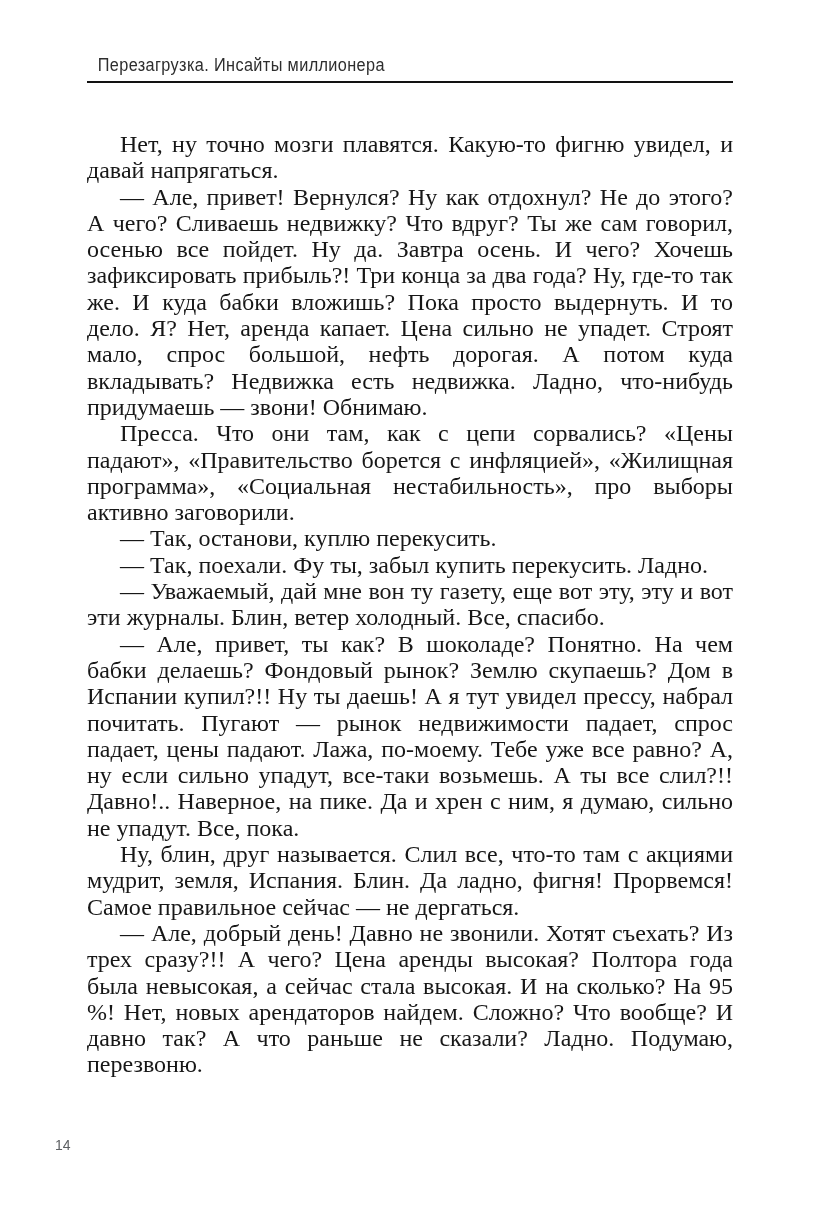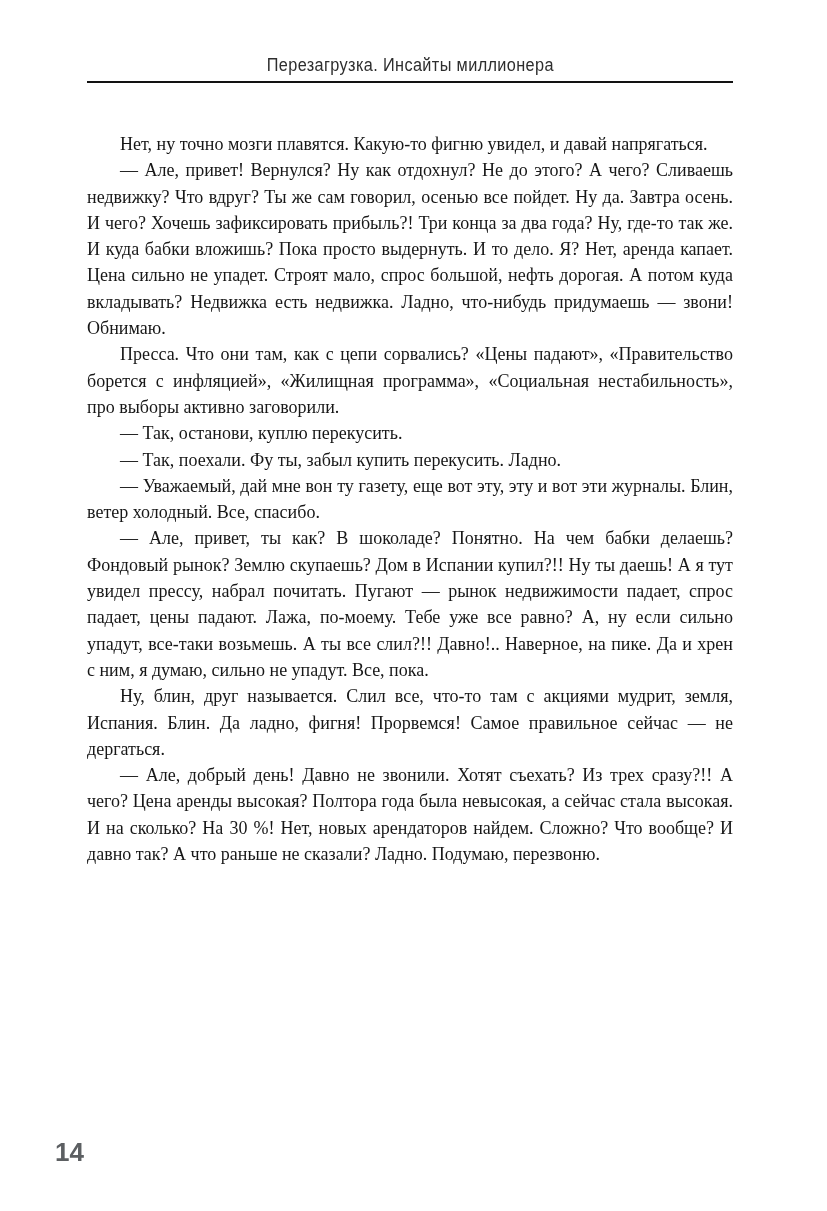--- a/index.html
+++ b/index.html
@@ -16,21 +16,21 @@
   .page {
     position: absolute;
     inset: 0;
     background: #ffffff;
   }
   .running-head {
     position: absolute;
     top: 55px;
     left: 87px;
     width: 646px;
-    text-align: center;
+    text-align: left;
   }
   .running-head-title {
     display: inline-block;
     font-family: "Liberation Sans", sans-serif;
     font-size: 17.5px;
     font-weight: 400;
     color: #2e2e2e;
     letter-spacing: 0.4px;
     transform: scaleX(0.93);
     transform-origin: center;
@@ -43,37 +43,37 @@
     width: 646px;
     height: 0;
     border-top: 2.5px solid #121212;
   }
   .text-block {
     position: absolute;
     top: 131px;
     left: 87px;
     width: 646px;
     font-family: "Liberation Serif", "DejaVu Serif", serif;
-    font-size: 18px;
+    font-size: 24px;
     line-height: 26.3px;
     color: #171717;
     text-align: justify;
   }
   .text-block p {
     margin: 0;
     padding: 0;
     text-indent: 33px;
   }
   .page-number {
     position: absolute;
     left: 55px;
     top: 1137px;
     font-family: "Liberation Sans", "DejaVu Sans", sans-serif;
-    font-size: 26px;
-    font-weight: 700;
+    font-size: 14px;
+    font-weight: 400;
     color: #5c5f62;
   }
 </style>
 </head>
 <body>
 
 <div class="page">
 
   <div class="running-head">
     <span class="running-head-title">Перезагрузка. Инсайты миллионера</span>
@@ -83,18 +83,18 @@
 
   <div class="text-block">
     <p>Нет, ну точно мозги плавятся. Какую-то фигню увидел, и давай напрягаться.</p>
     <p>— Але, привет! Вернулся? Ну как отдохнул? Не до этого? А чего? Сливаешь недвижку? Что вдруг? Ты же сам говорил, осенью все пойдет. Ну да. Завтра осень. И чего? Хочешь зафиксировать прибыль?! Три конца за два года? Ну, где-то так же. И куда бабки вложишь? Пока просто выдернуть. И то дело. Я? Нет, аренда капает. Цена сильно не упадет. Строят мало, спрос большой, нефть дорогая. А потом куда вкладывать? Недвижка есть недвижка. Ладно, что-нибудь придумаешь — звони! Обнимаю.</p>
     <p>Пресса. Что они там, как с цепи сорвались? «Цены падают», «Правительство борется с инфляцией», «Жилищная программа», «Социальная нестабильность», про выборы активно заговорили.</p>
     <p>— Так, останови, куплю перекусить.</p>
     <p>— Так, поехали. Фу ты, забыл купить перекусить. Ладно.</p>
     <p>— Уважаемый, дай мне вон ту газету, еще вот эту, эту и вот эти журналы. Блин, ветер холодный. Все, спасибо.</p>
     <p>— Але, привет, ты как? В шоколаде? Понятно. На чем бабки делаешь? Фондовый рынок? Землю скупаешь? Дом в Испании купил?!! Ну ты даешь! А я тут увидел прессу, набрал почитать. Пугают — рынок недвижимости падает, спрос падает, цены падают. Лажа, по-моему. Тебе уже все равно? А, ну если сильно упадут, все-таки возьмешь. А ты все слил?!! Давно!.. Наверное, на пике. Да и хрен с ним, я думаю, сильно не упадут. Все, пока.</p>
     <p>Ну, блин, друг называется. Слил все, что-то там с акциями мудрит, земля, Испания. Блин. Да ладно, фигня! Прорвемся! Самое правильное сейчас — не дергаться.</p>
-    <p>— Але, добрый день! Давно не звонили. Хотят съехать? Из трех сразу?!! А чего? Цена аренды высокая? Полтора года была невысокая, а сейчас стала высокая. И на сколько? На 30 %! Нет, новых арендаторов найдем. Сложно? Что вообще? И давно так? А что раньше не сказали? Ладно. Подумаю, перезвоню.</p>
+    <p>— Але, добрый день! Давно не звонили. Хотят съехать? Из трех сразу?!! А чего? Цена аренды высокая? Полтора года была невысокая, а сейчас стала высокая. И на сколько? На 95 %! Нет, новых арендаторов найдем. Сложно? Что вообще? И давно так? А что раньше не сказали? Ладно. Подумаю, перезвоню.</p>
   </div>
 
   <div class="page-number">14</div>
 
 </div>
 
 </body></html>

